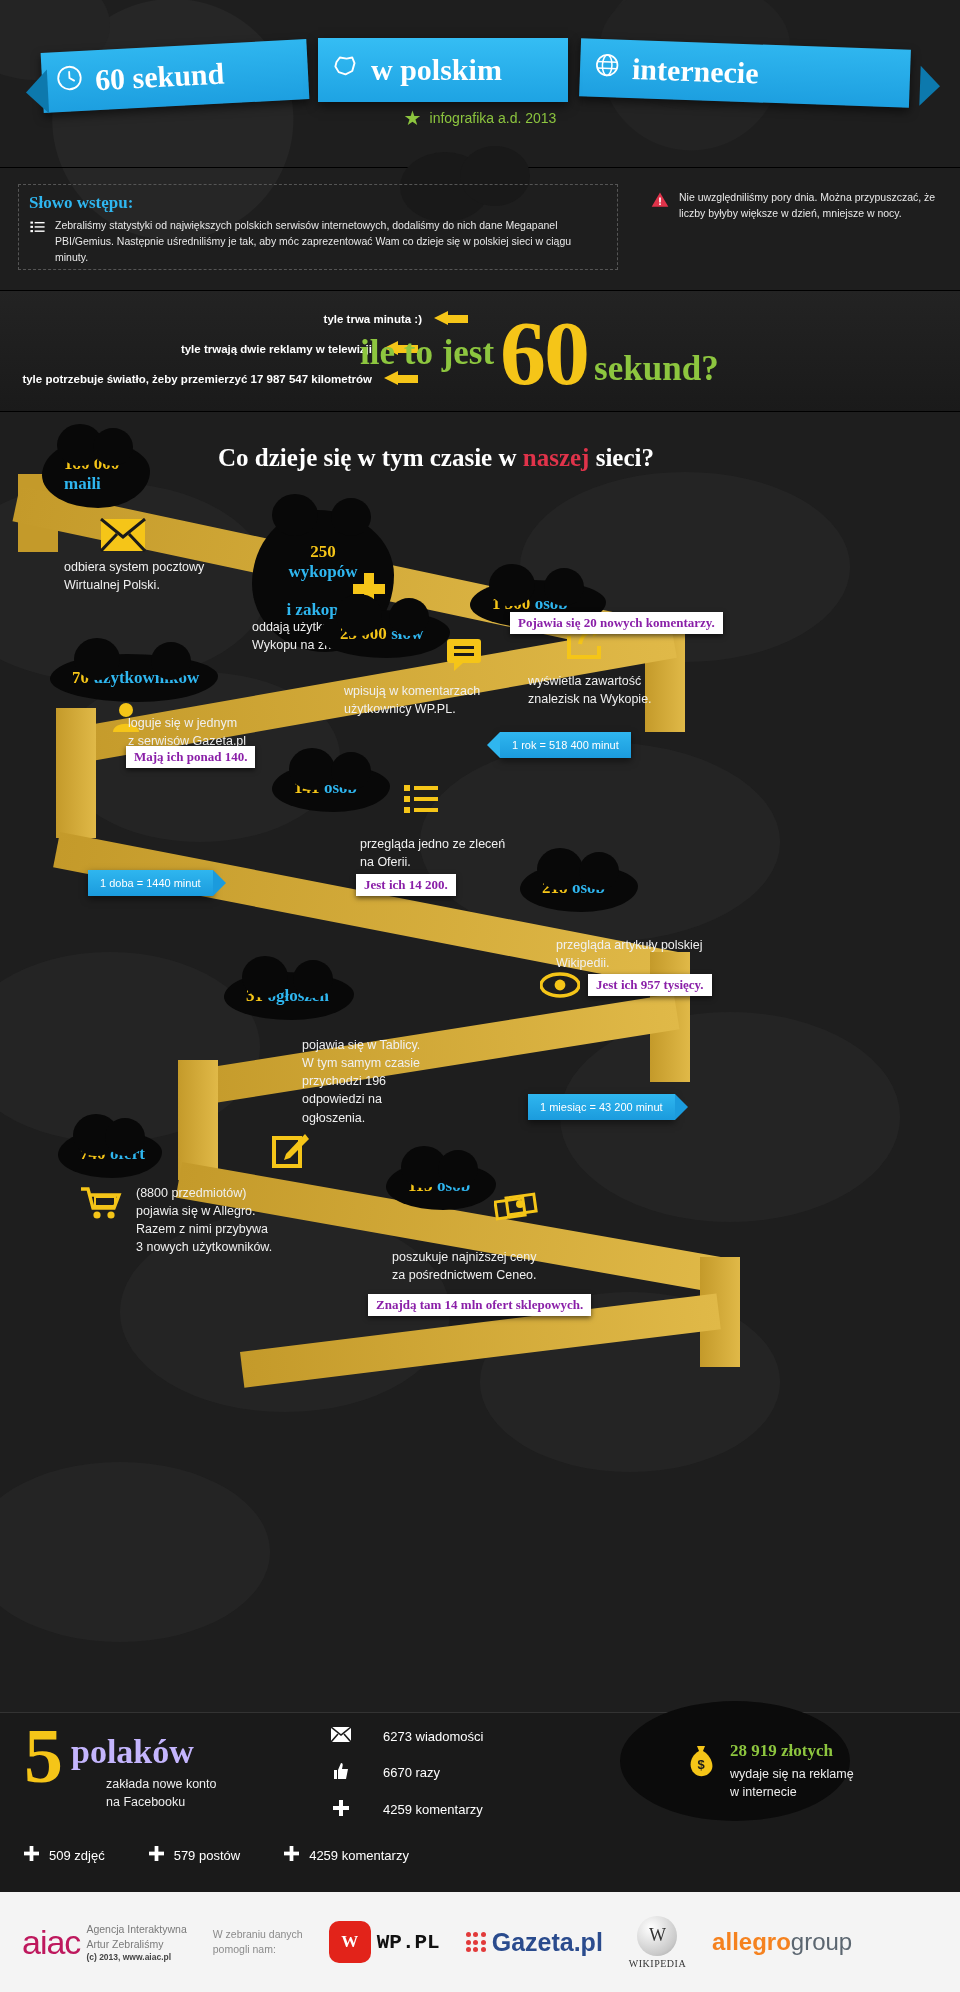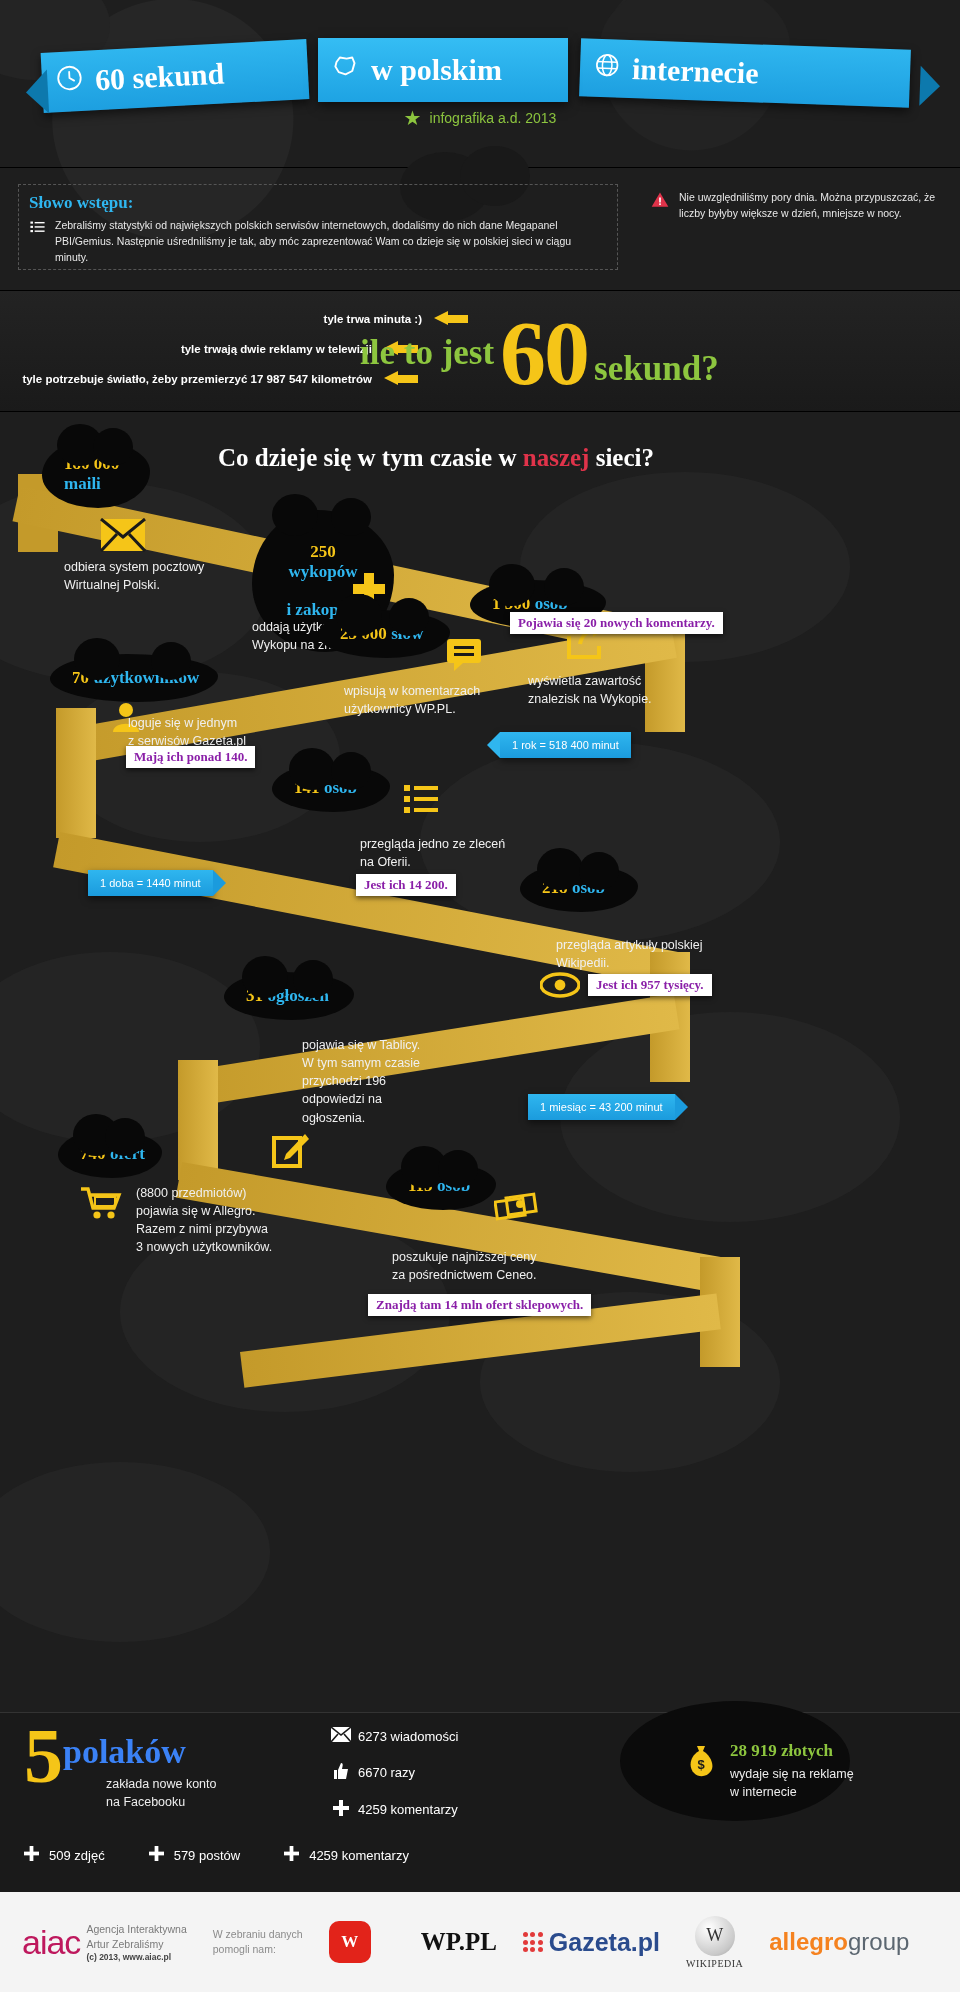--- a/index.html
+++ b/index.html
@@ -116,24 +116,24 @@
           font-weight:bold; font-size:13px; padding:3px 8px; white-space:nowrap;
           box-shadow:0 2px 5px rgba(0,0,0,.6); }
 
   
   .bottom { position:absolute; top:1712px; left:0; width:960px; height:180px;
             border-top:1px solid #333; background:#1a1a1a; }
   .five { position:absolute; left:24px; top:12px; display:flex; align-items:flex-start; }
   .five-n { font-family:"Liberation Serif", serif; font-weight:bold; font-size:78px;
             color:#f5c518; line-height:.8; }
   .five-w { font-family:"Liberation Serif", serif; font-weight:bold; font-size:34px;
-            color:#3b82f6; margin-top:8px; }
+            color:#c4b5fd; margin-left:8px; margin-top:8px; }
   .five-sub { position:absolute; left:106px; top:62px; font-size:12.5px; line-height:1.45; color:#eee; }
   .statcol { position:absolute; left:330px; top:14px; }
-  .stat { display:flex; align-items:center; gap:6px; margin-bottom:17px; font-size:13px; color:#fff; }
+  .stat { display:flex; align-items:center; gap:31px; margin-bottom:17px; font-size:13px; color:#fff; }
   .stat .si { width:22px; text-align:center; color:#fff; font-size:15px; }
   .plusrow { position:absolute; left:24px; top:132px; display:flex; gap:44px; align-items:center; }
   .plusitem { display:flex; align-items:center; gap:10px; font-size:13px; color:#fff; }
   .plus { font-weight:bold; font-size:18px; color:#fff; }
   .zloty { position:absolute; right:34px; top:28px; text-align:left; width:240px;
            display:flex; gap:14px; align-items:flex-start;}
   .zl-n { font-family:"Liberation Serif", serif; font-weight:bold; font-size:17px; color:#8dc63f; }
   .zl-t { font-size:12.5px; line-height:1.45; color:#eee; margin-top:4px; }
 
   
@@ -142,21 +142,21 @@
             padding:0 22px; }
   .aiac { font-family:"Liberation Sans", sans-serif; font-weight:normal; font-size:34px;
           color:#be185d; letter-spacing:-1px; }
   .aiac-t { font-size:10.5px; line-height:1.4; color:#7a7a7a; }
   .aiac-c { font-size:8.5px; font-weight:bold; color:#444; }
   .helped { font-size:10.5px; line-height:1.4; color:#8b8b8b; }
   .logo { display:flex; align-items:center; gap:6px; }
   .wp-badge { width:42px; height:42px; background:#e2231a; border-radius:10px;
               display:flex; align-items:center; justify-content:center; color:#fff;
               font-weight:bold; font-size:17px; font-family:"Liberation Serif",serif; }
-  .wp-t { font-family:Liberation Serif, serif; font-weight:bold; font-size:25px; color:#111;margin-left:44px; }
+  .wp-t { font-family:Liberation Mono, monospace; font-weight:bold; font-size:21px; color:#111; }
   .gz-dots { display:grid; grid-template-columns:repeat(3,5px); gap:2.5px; }
   .gz-dots i { width:5px;height:5px;border-radius:50%;background:#e23a3a;display:block;}
   .gz-t { font-family:"Liberation Sans",sans-serif; font-size:25px; color:#2a4b8d; font-weight:bold;}
   .wiki-ball { width:40px;height:40px;border-radius:50%;
                background:radial-gradient(circle at 35% 30%,#fff,#c9c9c9 70%,#9d9d9d);
                color:#333; display:flex;align-items:center;justify-content:center;
                font-family:"Liberation Serif",serif; font-size:18px;}
   .wiki-t { font-family:"Liberation Serif",serif; font-size:10px; color:#333; letter-spacing:.5px;}
   .alg { font-family:"Liberation Sans",sans-serif; font-size:24px; }
   .alg .a1 { color:#f5821f; font-weight:bold; }

